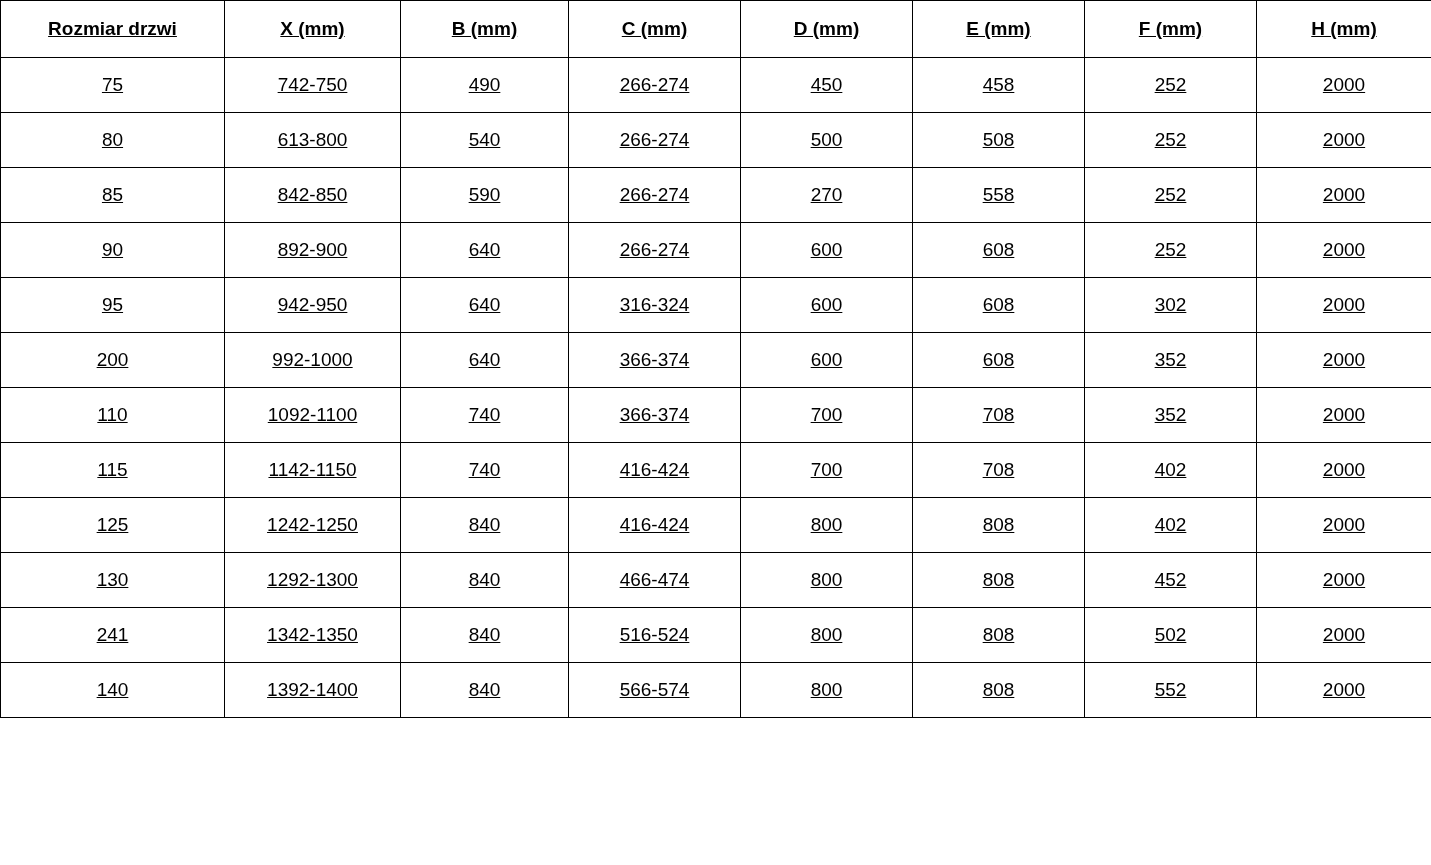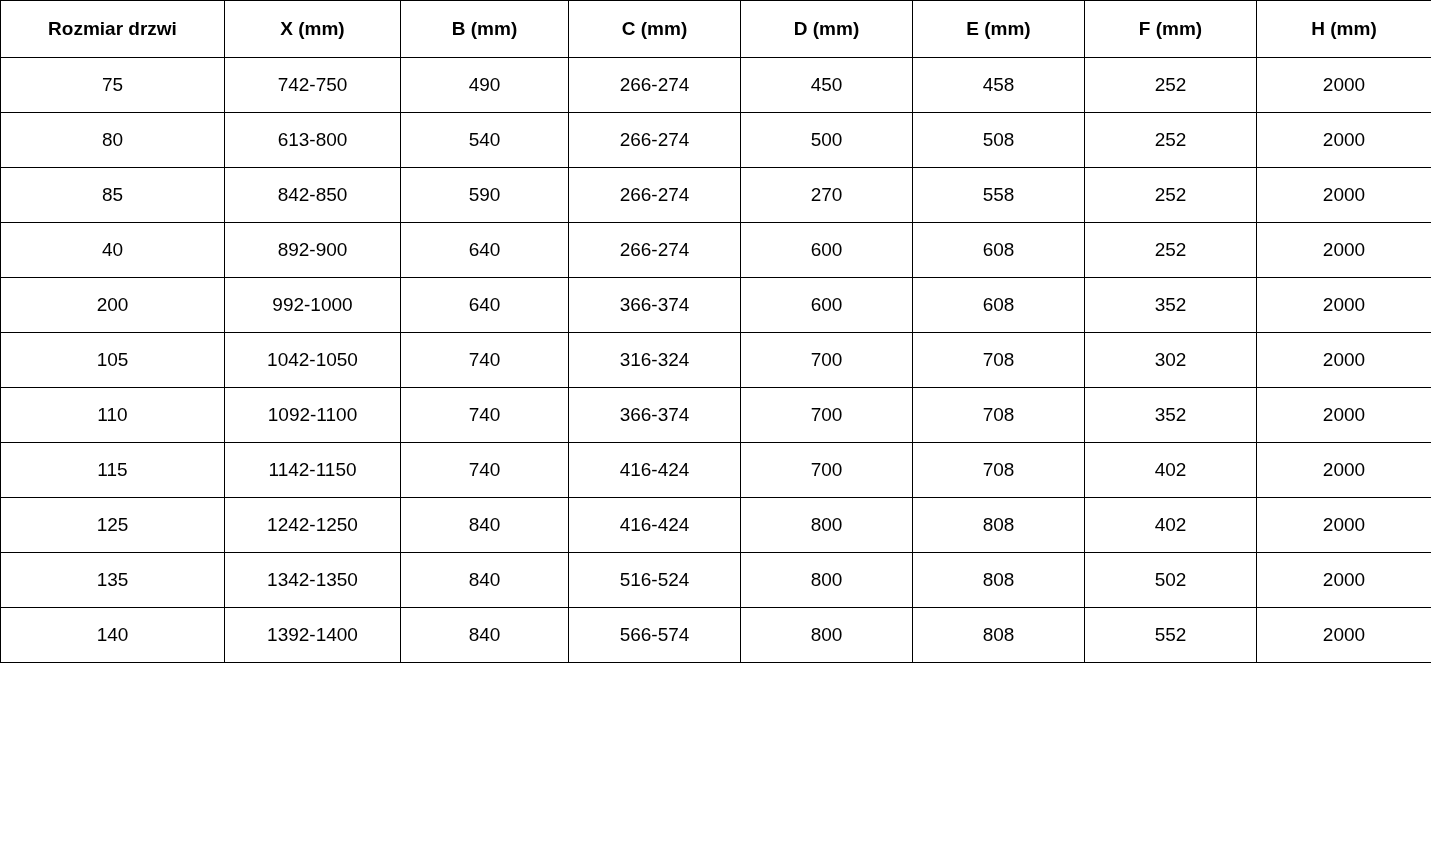--- a/index.html
+++ b/index.html
@@ -11,20 +11,21 @@
     width: 1431px;
     height: 865px;
     font-family: "Liberation Sans", sans-serif;
     color: #000000;
     overflow: hidden;
   }
   .table-wrap {
     width: 1431px;
     height: 610px;
     box-sizing: border-box;
+    text-decoration: underline;
   }
   table.spec-table {
     border-collapse: collapse;
     width: 1431px;
     table-layout: fixed;
   }
   table.spec-table th,
   table.spec-table td {
     border: 1px solid #000000;
     text-align: center;
@@ -105,50 +106,50 @@
         <td>85</td>
         <td>842-850</td>
         <td>590</td>
         <td>266-274</td>
         <td>270</td>
         <td>558</td>
         <td>252</td>
         <td>2000</td>
       </tr>
       <tr>
-        <td>40</td>
+        <td>90</td>
         <td>892-900</td>
         <td>640</td>
         <td>266-274</td>
         <td>600</td>
         <td>608</td>
         <td>252</td>
+        <td>2000</td>
+      </tr>
+      <tr>
+        <td>95</td>
+        <td>942-950</td>
+        <td>640</td>
+        <td>316-324</td>
+        <td>600</td>
+        <td>608</td>
+        <td>302</td>
         <td>2000</td>
       </tr>
       <tr>
         <td>200</td>
         <td>992-1000</td>
         <td>640</td>
         <td>366-374</td>
         <td>600</td>
         <td>608</td>
         <td>352</td>
         <td>2000</td>
       </tr>
       <tr>
-        <td>105</td>
-        <td>1042-1050</td>
-        <td>740</td>
-        <td>316-324</td>
-        <td>700</td>
-        <td>708</td>
-        <td>302</td>
-        <td>2000</td>
-      </tr>
-      <tr>
         <td>110</td>
         <td>1092-1100</td>
         <td>740</td>
         <td>366-374</td>
         <td>700</td>
         <td>708</td>
         <td>352</td>
         <td>2000</td>
       </tr>
       <tr>
@@ -165,21 +166,31 @@
         <td>125</td>
         <td>1242-1250</td>
         <td>840</td>
         <td>416-424</td>
         <td>800</td>
         <td>808</td>
         <td>402</td>
         <td>2000</td>
       </tr>
       <tr>
-        <td>135</td>
+        <td>130</td>
+        <td>1292-1300</td>
+        <td>840</td>
+        <td>466-474</td>
+        <td>800</td>
+        <td>808</td>
+        <td>452</td>
+        <td>2000</td>
+      </tr>
+      <tr>
+        <td>241</td>
         <td>1342-1350</td>
         <td>840</td>
         <td>516-524</td>
         <td>800</td>
         <td>808</td>
         <td>502</td>
         <td>2000</td>
       </tr>
       <tr>
         <td>140</td>

